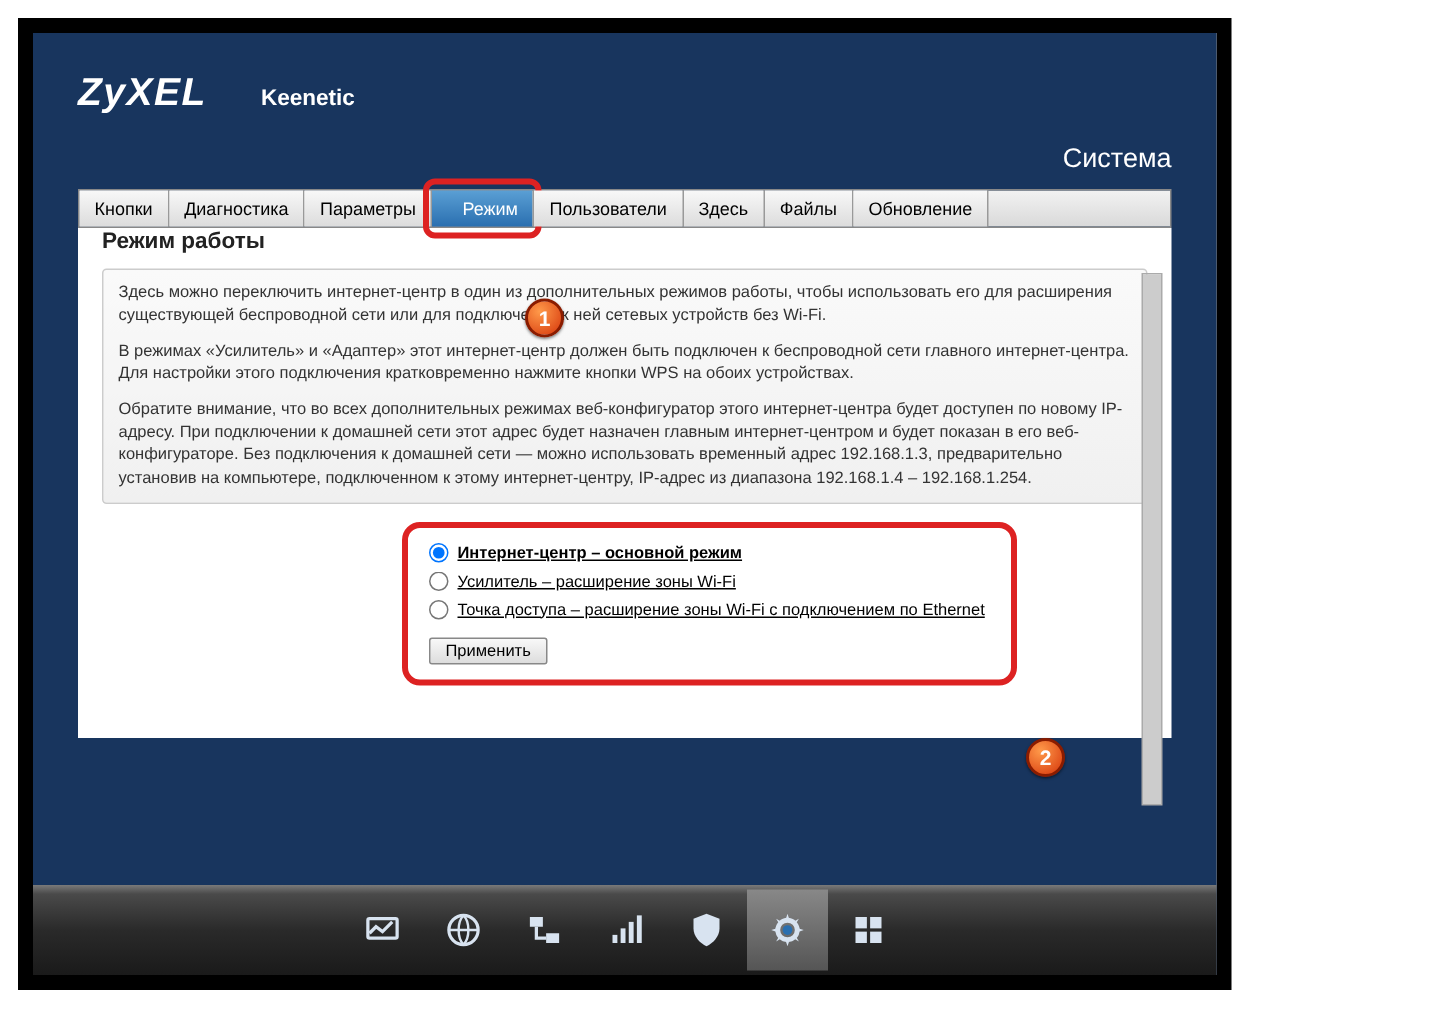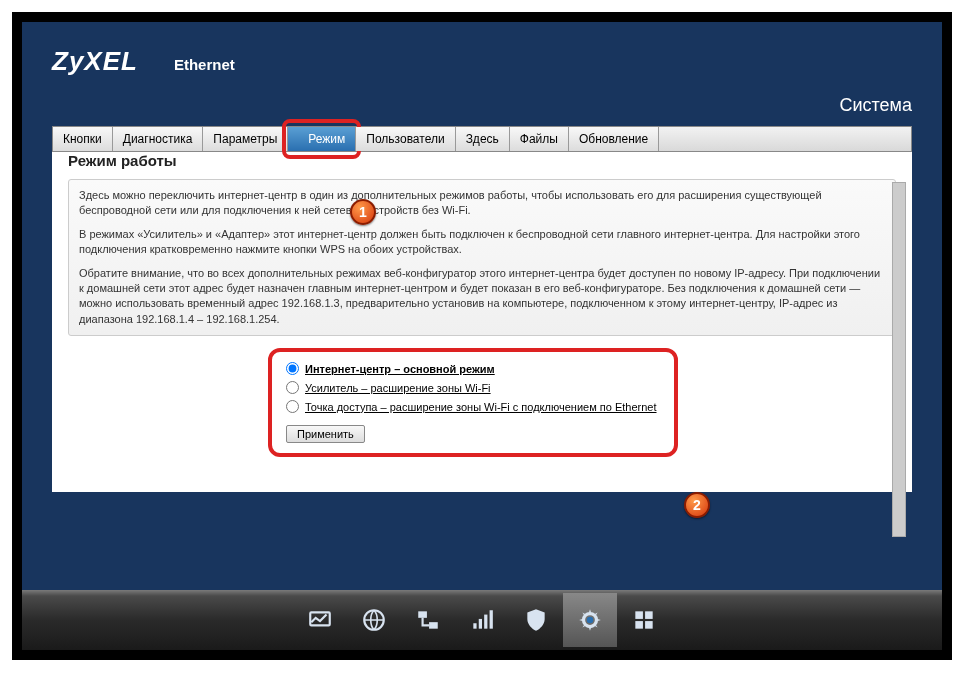--- a/index.html
+++ b/index.html
@@ -5,21 +5,21 @@
 * { margin: 0; padding: 0; box-sizing: border-box; }
 body {
   width: 964px;
   height: 674px;
   background: #fff;
   font-family: Arial, sans-serif;
   font-size: 12px;
   padding: 12px;
 }
 .frame {
-  width: 940px;
+  width: 809px;
   height: 648px;
   border: 10px solid #000;
   background: #000;
   position: relative;
 }
 .inner {
   width: 100%;
   height: 100%;
   background: #18355e;
 }
@@ -192,21 +192,21 @@
 </style>
 </head>
 <body>
 
 <div class="frame">
   <div class="inner">
 
     <div class="header">
       <div class="brand-row">
         <div class="brand">ZyXEL</div>
-        <div class="model">Ethernet</div>
+        <div class="model">Keenetic</div>
       </div>
       <div class="section-title">Система</div>
     </div>
 
     <div class="tabs-row">
       <div class="tab"><span>Кнопки</span></div>
       <div class="tab"><span>Диагностика</span></div>
       <div class="tab"><span>Параметры</span></div>
       <div class="tab active">
         <div class="tab-highlight"></div>

